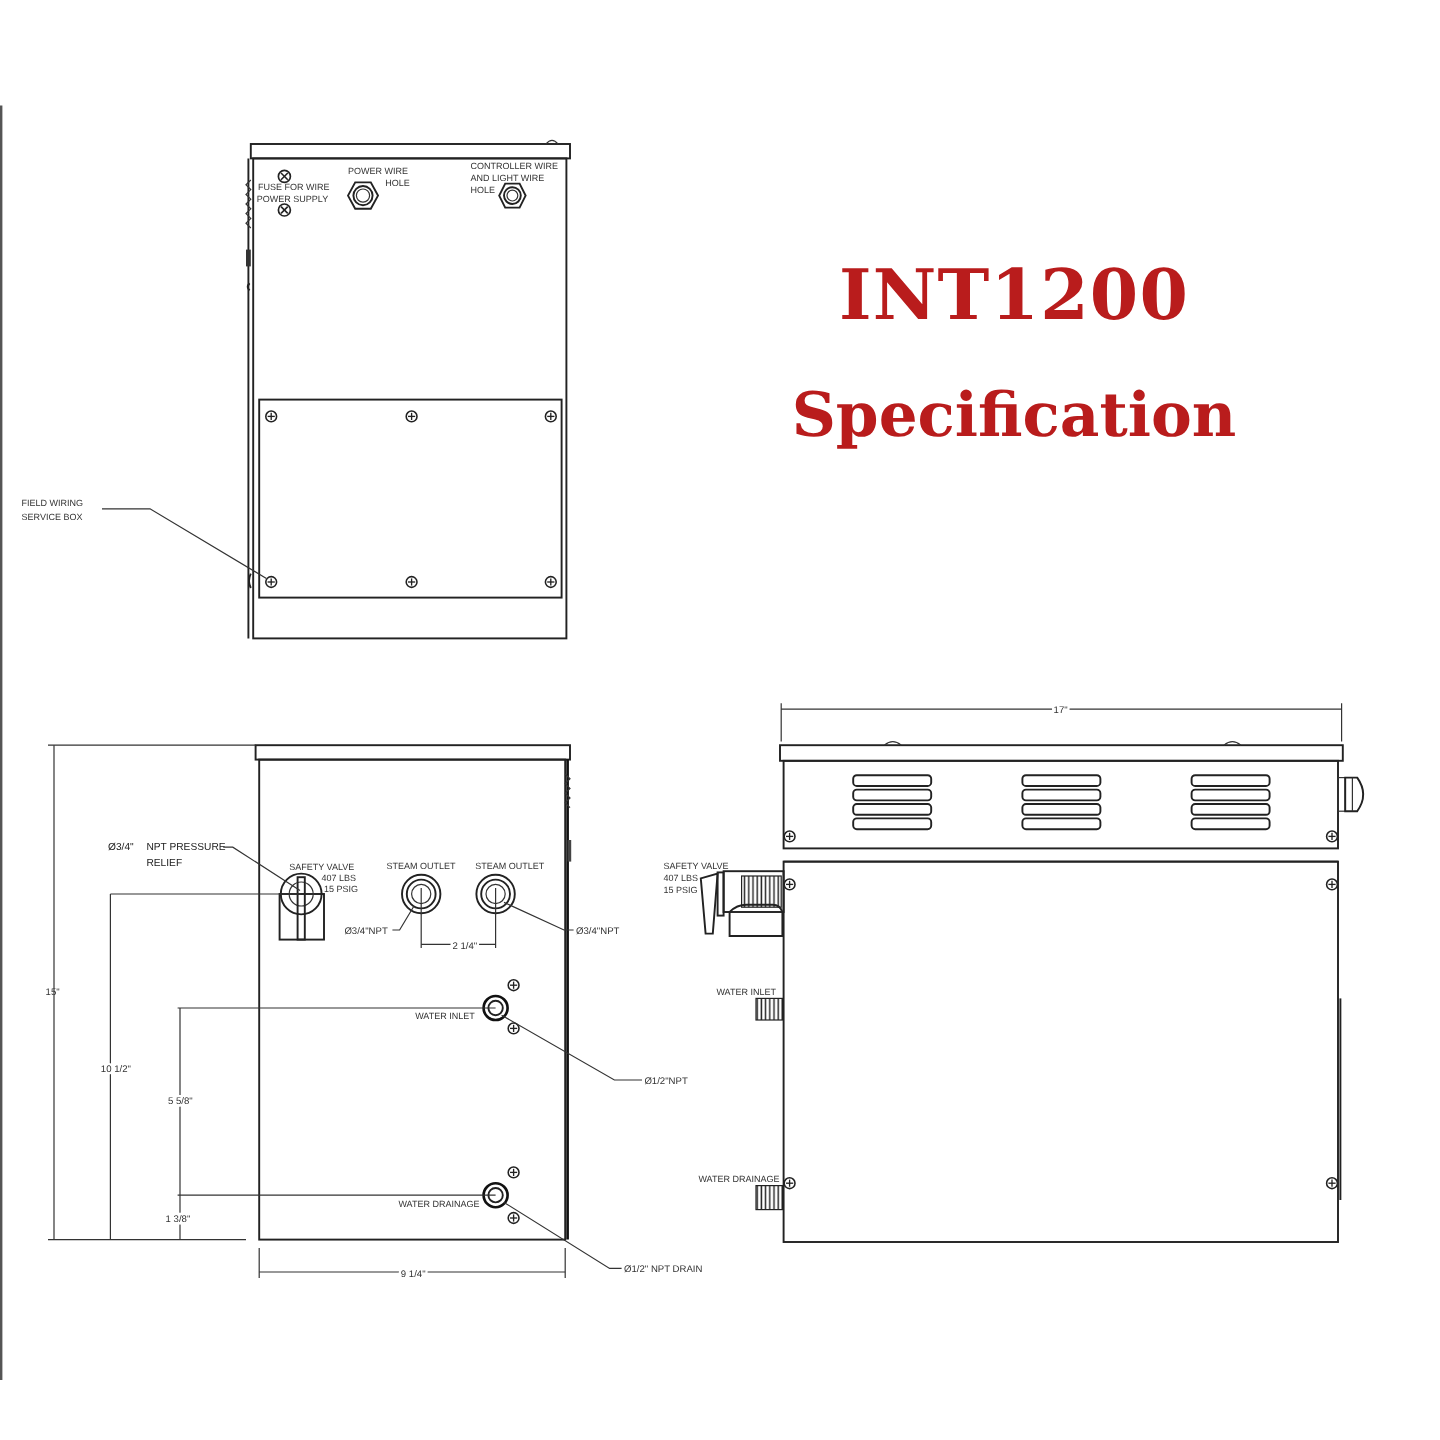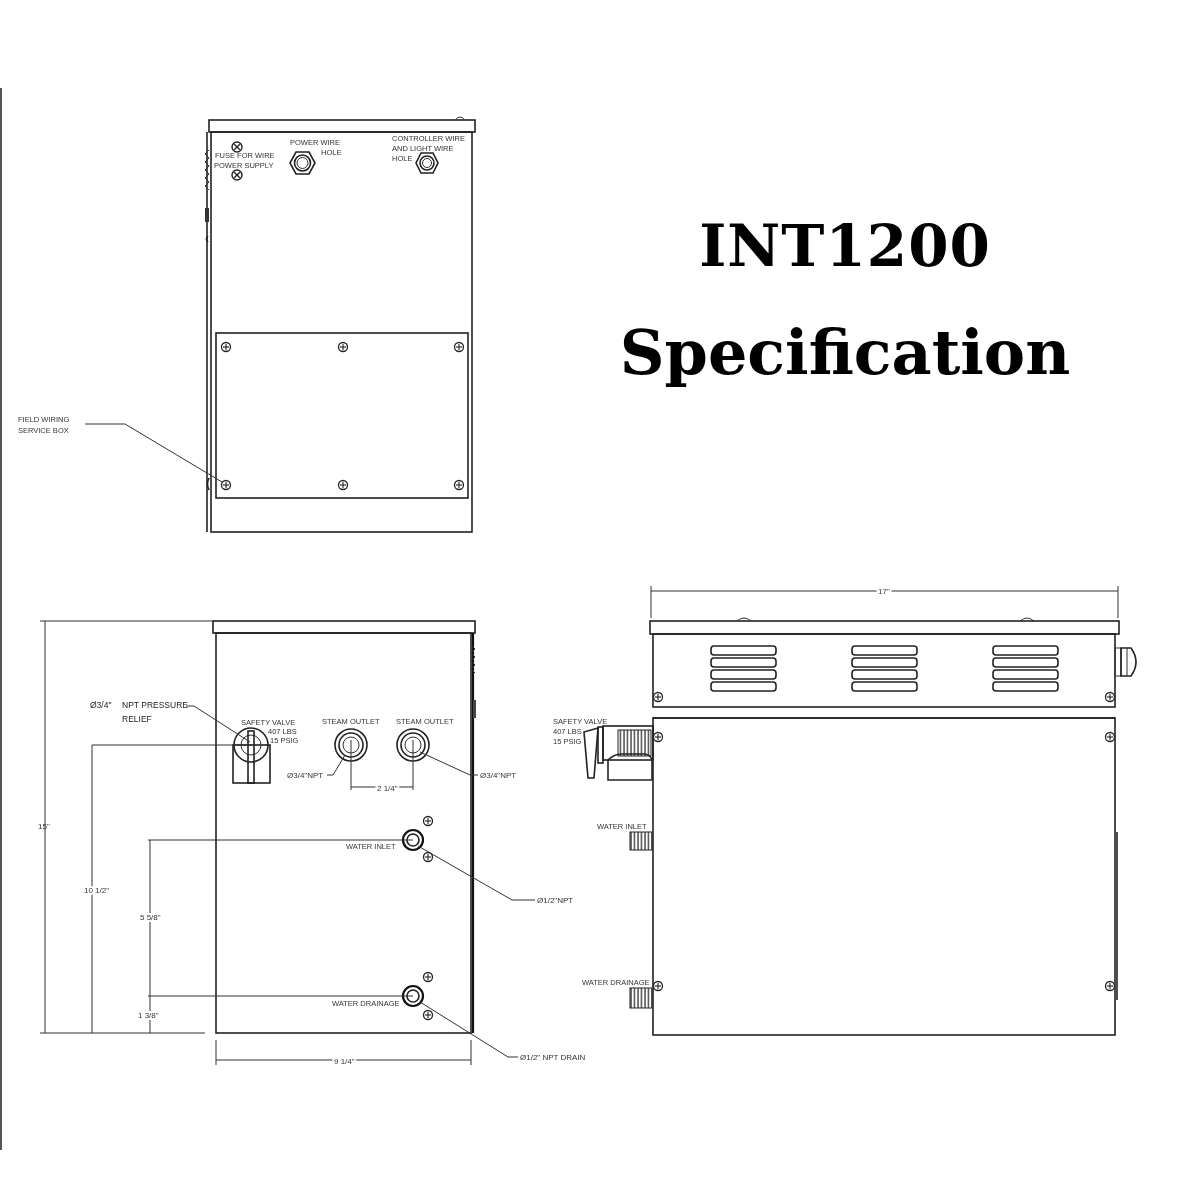--- a/index.html
+++ b/index.html
@@ -4,23 +4,23 @@
 <style>
   html, body { margin:0; padding:0; background:#ffffff; }
   body { width:1200px; height:1200px; position:relative; overflow:hidden; font-family:"Liberation Sans", sans-serif; }
   #drawing { position:absolute; left:0; top:0; width:1200px; height:1200px; }
   .t-small { font-family:"Liberation Sans", sans-serif; font-size:7.5px; fill:#333; }
   .t-med { font-family:"Liberation Sans", sans-serif; font-size:8.5px; fill:#222; }
   .t-dim { font-family:"Liberation Sans", sans-serif; font-size:8px; fill:#333; }
   .ln { stroke:#222; stroke-width:1.6; fill:none; }
   .ln-thin { stroke:#333; stroke-width:1; fill:none; }
   .ln-heavy { stroke:#111; stroke-width:2.2; fill:none; }
-  .title { position:absolute; left:560px; width:570px; text-align:center; font-family:"DejaVu Serif", "Liberation Serif", serif; font-weight:bold; color:#000000; }
+  .title { position:absolute; left:560px; width:570px; text-align:center; font-family:"DejaVu Serif", "Liberation Serif", serif; font-weight:bold; color:#b91c1c; }
   #title-line1 { top:212px; font-size:58px; letter-spacing:1px; }
-  #title-line2 { top:316px; font-size:62px; }
+  #title-line2 { top:316px; font-size:51px; }
 </style>
 </head>
 <body>
 
 <div id="title-line1" class="title">INT1200</div>
 <div id="title-line2" class="title">Specification</div>
 
 <svg id="drawing" viewBox="0 0 1200 1200" xmlns="http://www.w3.org/2000/svg">
   <defs>
     <g id="screw">

